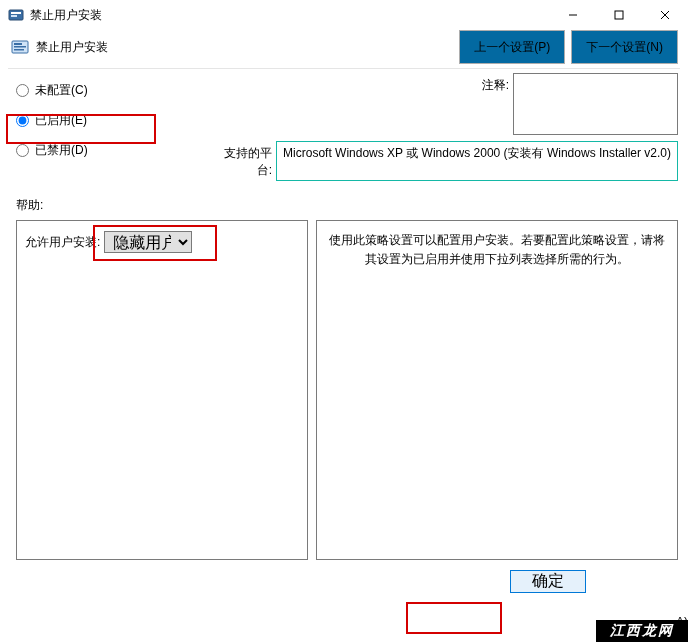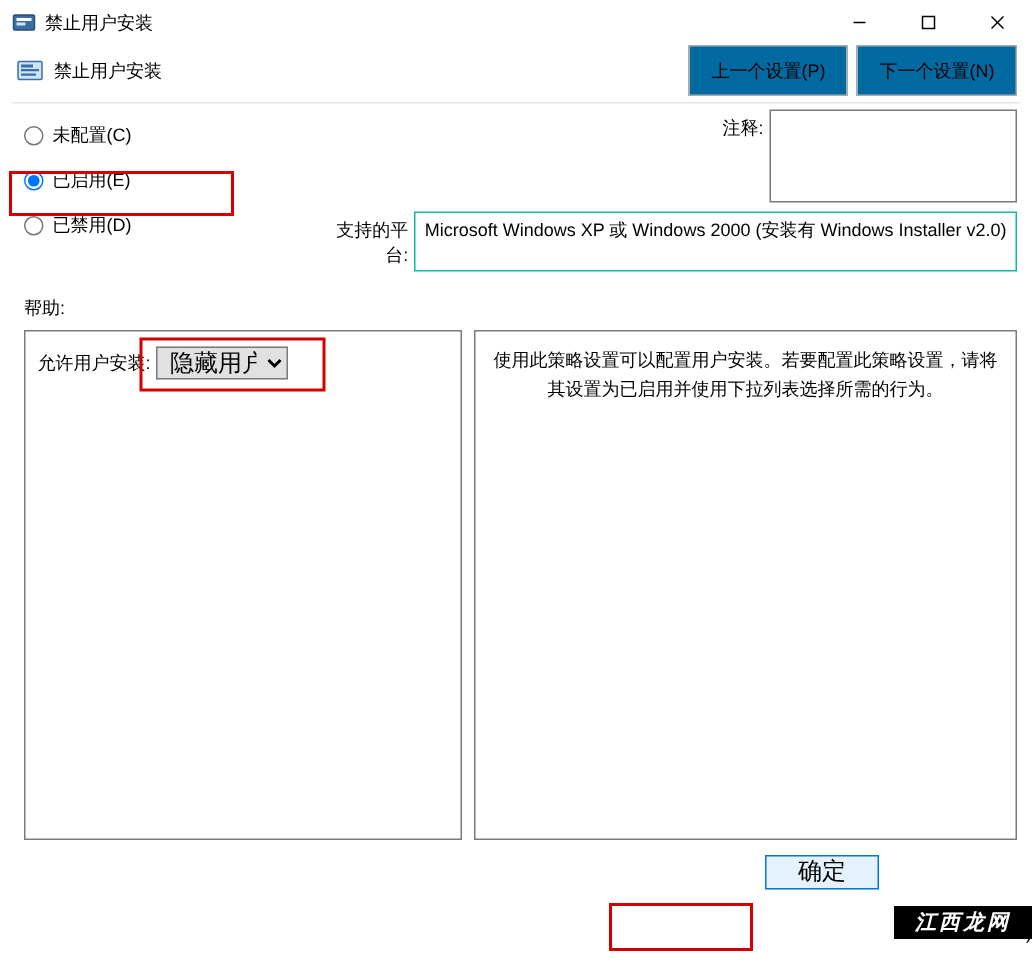--- a/index.html
+++ b/index.html
@@ -32,21 +32,21 @@
   .pane-right { flex:1; border:1px solid #7a7a7a; padding:10px 10px 8px 10px; margin-left:8px; overflow-y:scroll; line-height:1.6;text-align:center; }
   .pane-right p { margin:0 0 14px 0; }
   .opt-row { display:flex; align-items:center; }
   .opt-label { margin-right:4px; }
   .select { height:22px; width:88px; border:1px solid #7a7a7a; background:#e1e1e1; font-size:16px; padding:0 4px; }
   .opt-highlight { position:absolute; left:76px; top:4px; width:124px; height:36px; border:2px solid #d40000; pointer-events:none; }
   .buttons { display:flex; justify-content:flex-end; padding:10px 14px 0 0; gap:8px; align-items:center; }
   .btn { height:23px; width:76px; border:1px solid #adadad; background:#e1e1e1; font-size:16px; display:flex; align-items:center; justify-content:center; cursor:default; }
   .btn.primary { border-color:#0078d7; background:#e5f1fb; }
   .ok-highlight { position:absolute; right:186px; bottom:8px; width:96px; height:32px; border:2px solid #d40000; pointer-events:none; }
-  .watermark { position:absolute; right:0; bottom:16px; height:22px; background:#000; color:#fff; font-weight:bold; font-size:14px; letter-spacing:2px; padding:2px 14px; font-style:italic; display:flex; align-items:center; }
+  .watermark { position:absolute; right:0; bottom:0; height:22px; background:#000; color:#fff; font-weight:bold; font-size:14px; letter-spacing:2px; padding:2px 14px; font-style:italic; display:flex; align-items:center; }
   .apply-cut { position:absolute; right:0px; bottom:13px; font-size:12px; color:#000; }
   body { position:relative; }
 </style>
 </head>
 <body>
 
 <div class="titlebar">
   <span class="ticon">
     <svg width="16" height="16" viewBox="0 0 16 16">
       <rect x="1" y="3" width="14" height="10" rx="1" fill="#3a6ea5" stroke="#2a4d73"></rect>

